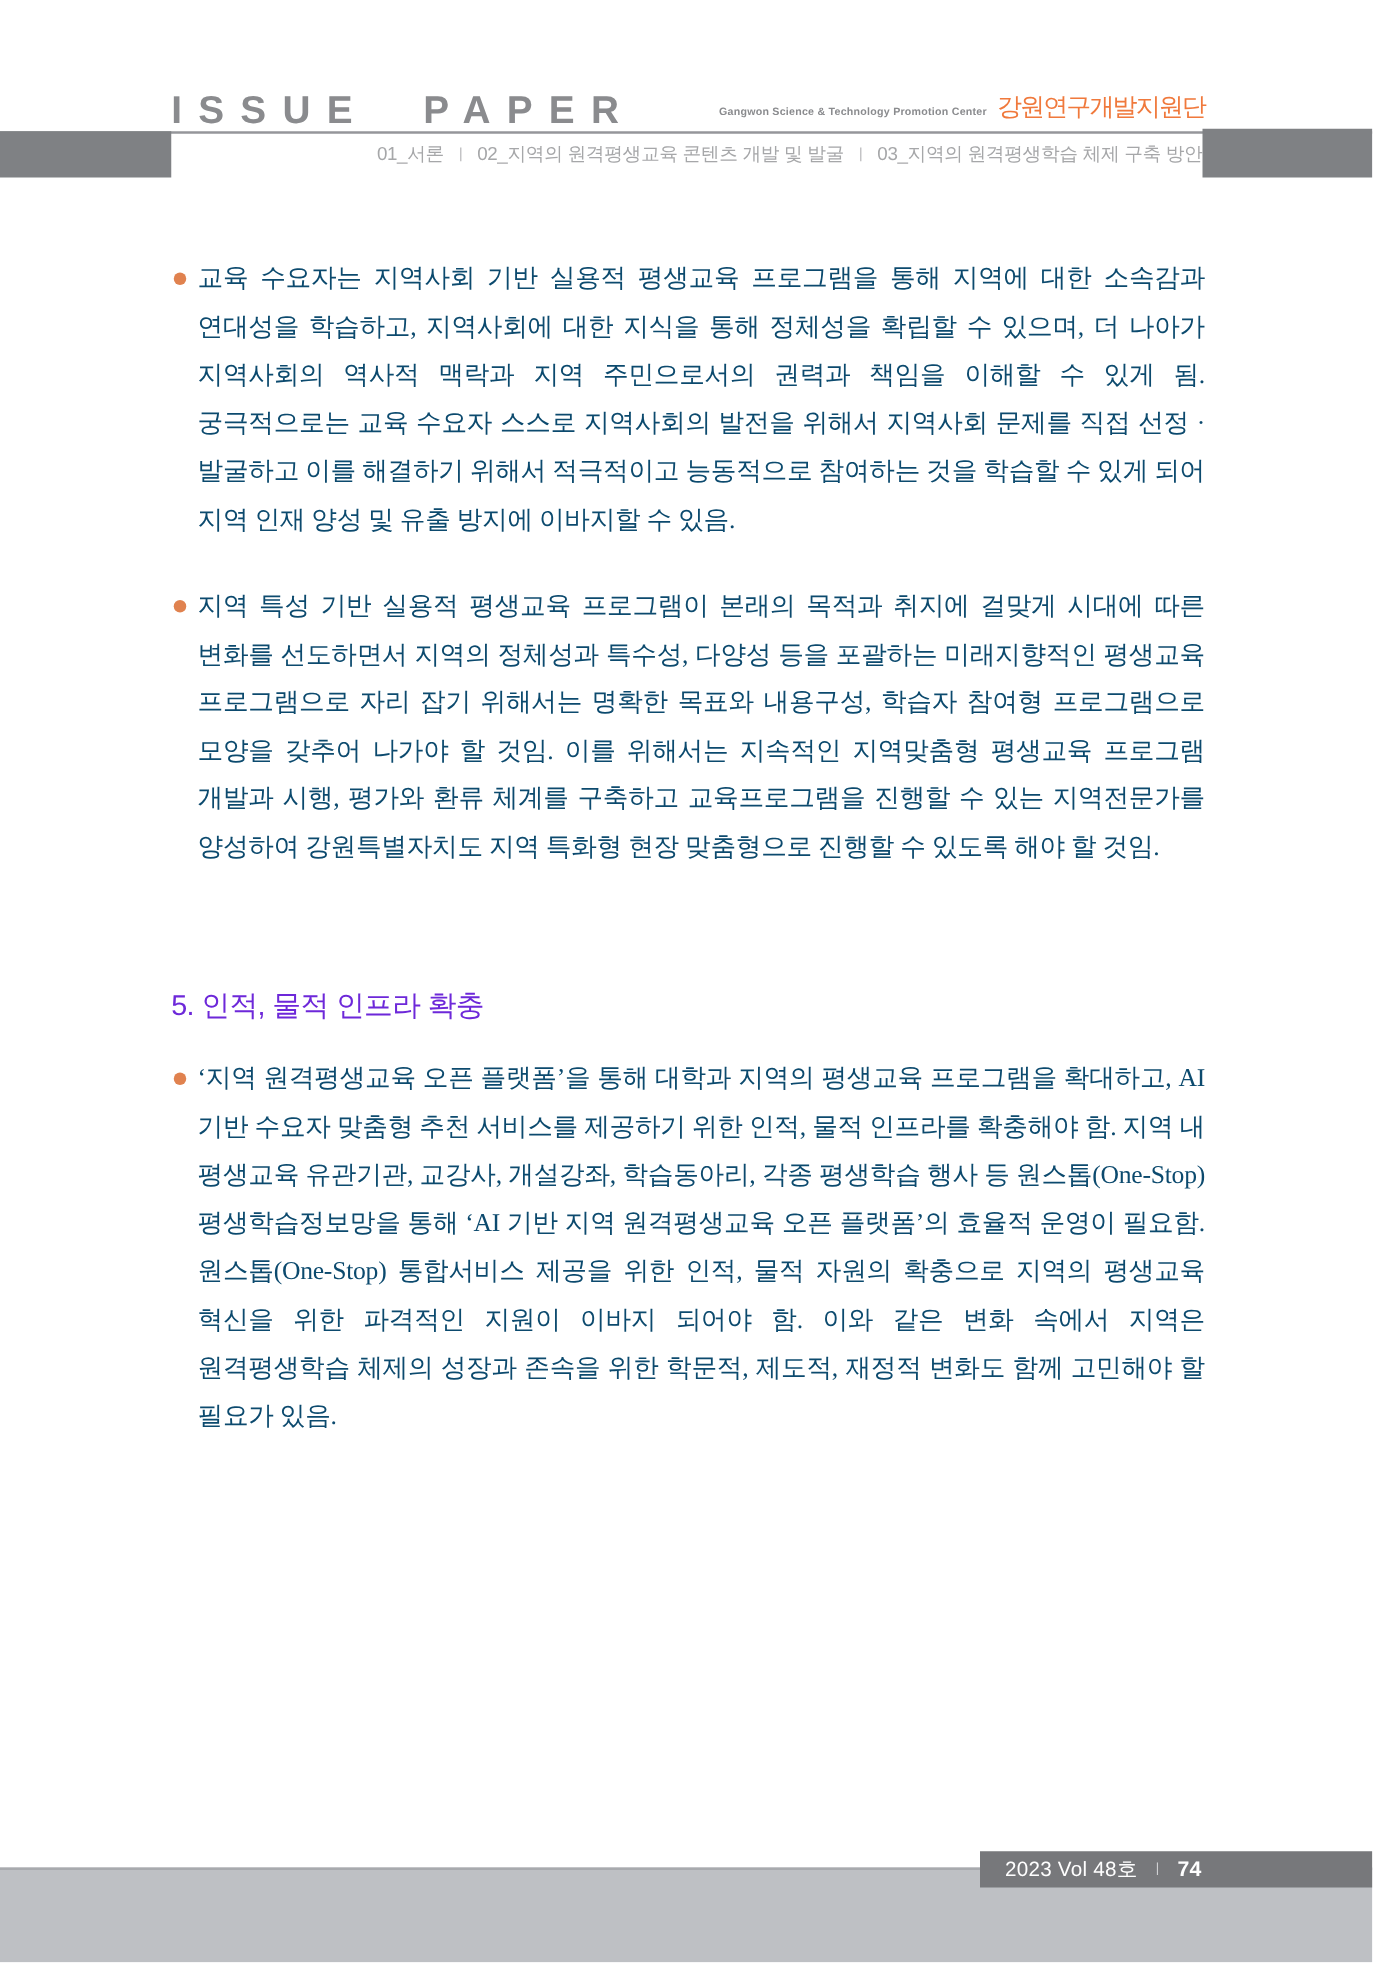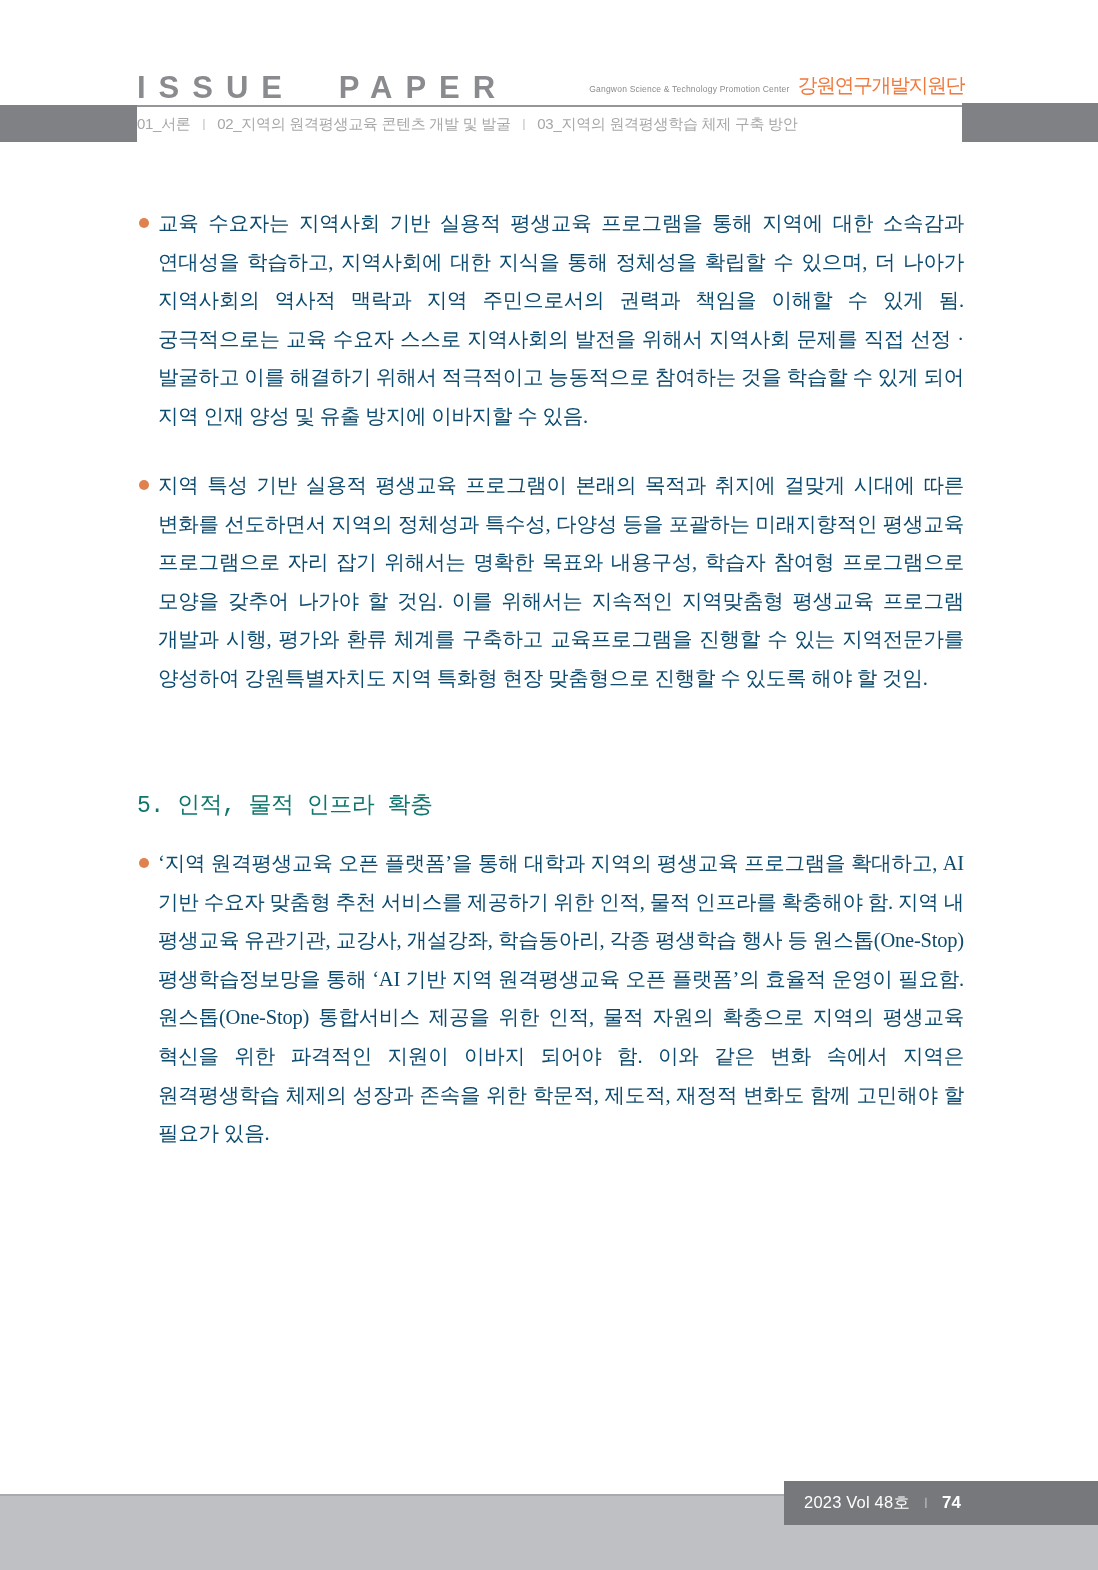--- a/index.html
+++ b/index.html
@@ -30,21 +30,21 @@
     position: absolute;
     right: 134px;
     top: 72px;
     display: flex;
     align-items: baseline;
     gap: 8px;
     white-space: nowrap;
   }
   .org-en {
     font-size: 8.5px;
-    font-weight: normal;
+    font-weight: bold;
     color: #8a8b8e;
     letter-spacing: 0.2px;
   }
   .org-kr {
     font-size: 20px;
     font-weight: normal;
     color: #f0793c;
     letter-spacing: -1.5px;
   }
   .header-rule {
@@ -62,21 +62,21 @@
   .header-block-right {
     position: absolute;
     left: 962px; top: 103px;
     width: 136px; height: 39px;
     background: #7f8184;
   }
   .chapter-nav {
     position: absolute;
     left: 137px; top: 113px;
     width: 825px;
-    text-align: left;
+    text-align: right;
     font-size: 15px;
     color: #a6a7a9;
     letter-spacing: -0.3px;
     line-height: 22px;
   }
   .chapter-nav .sep { margin: 0 7px; color: #b4b5b7; font-size: 13px; }
   .nav-active { color: #2f5fae; font-weight: bold; }
 
   
   .para {
@@ -100,39 +100,39 @@
     border-radius: 50%;
     background: #e0824f;
   }
   .p1 { top: 204px; }
   .p2 { top: 466px; }
   .p3 { top: 844px; }
   .section-heading {
     position: absolute;
     left: 137px;
     top: 789px;
-    font-family: Liberation Mono, monospace;
+    font-family: Liberation Sans, sans-serif;
     font-size: 23px;
     font-weight: 500;
-    color: #0f766e;
+    color: #6d28d9;
     letter-spacing: -0.5px;
   }
 
   
   .footer-strip {
     position: absolute;
     left: 0; top: 1494px;
     width: 1098px; height: 76px;
     background: #bec0c4;
     border-top: 2px solid #a8aaae;
   }
   .footer-bar {
     position: absolute;
     left: 784px; top: 1481px;
-    width: 314px; height: 44px;
+    width: 314px; height: 29px;
     background: #77787b;
     display: flex;
     align-items: center;
     padding-left: 20px;
     color: #ffffff;
     font-family: "Liberation Sans", sans-serif;
   }
   .footer-issue { font-size: 16.5px; letter-spacing: 0.2px; }
   .footer-sep { font-size: 12px; margin: 0 10px; color: #d4d5d7; }
   .footer-page { font-size: 17px; font-weight: bold; }

